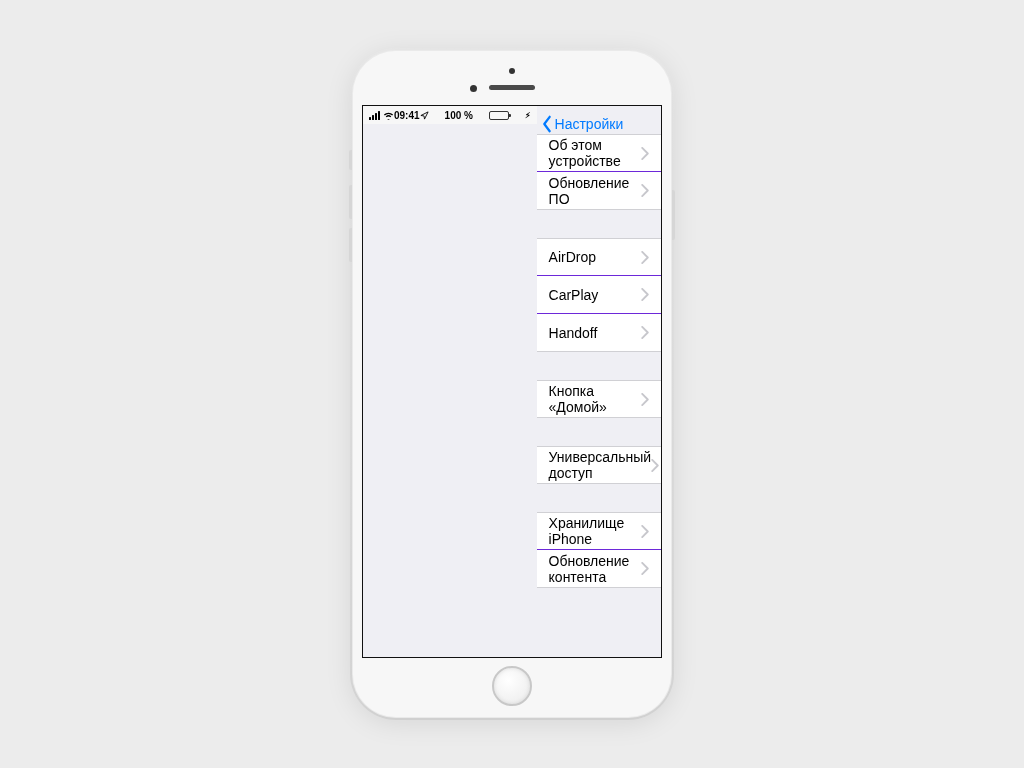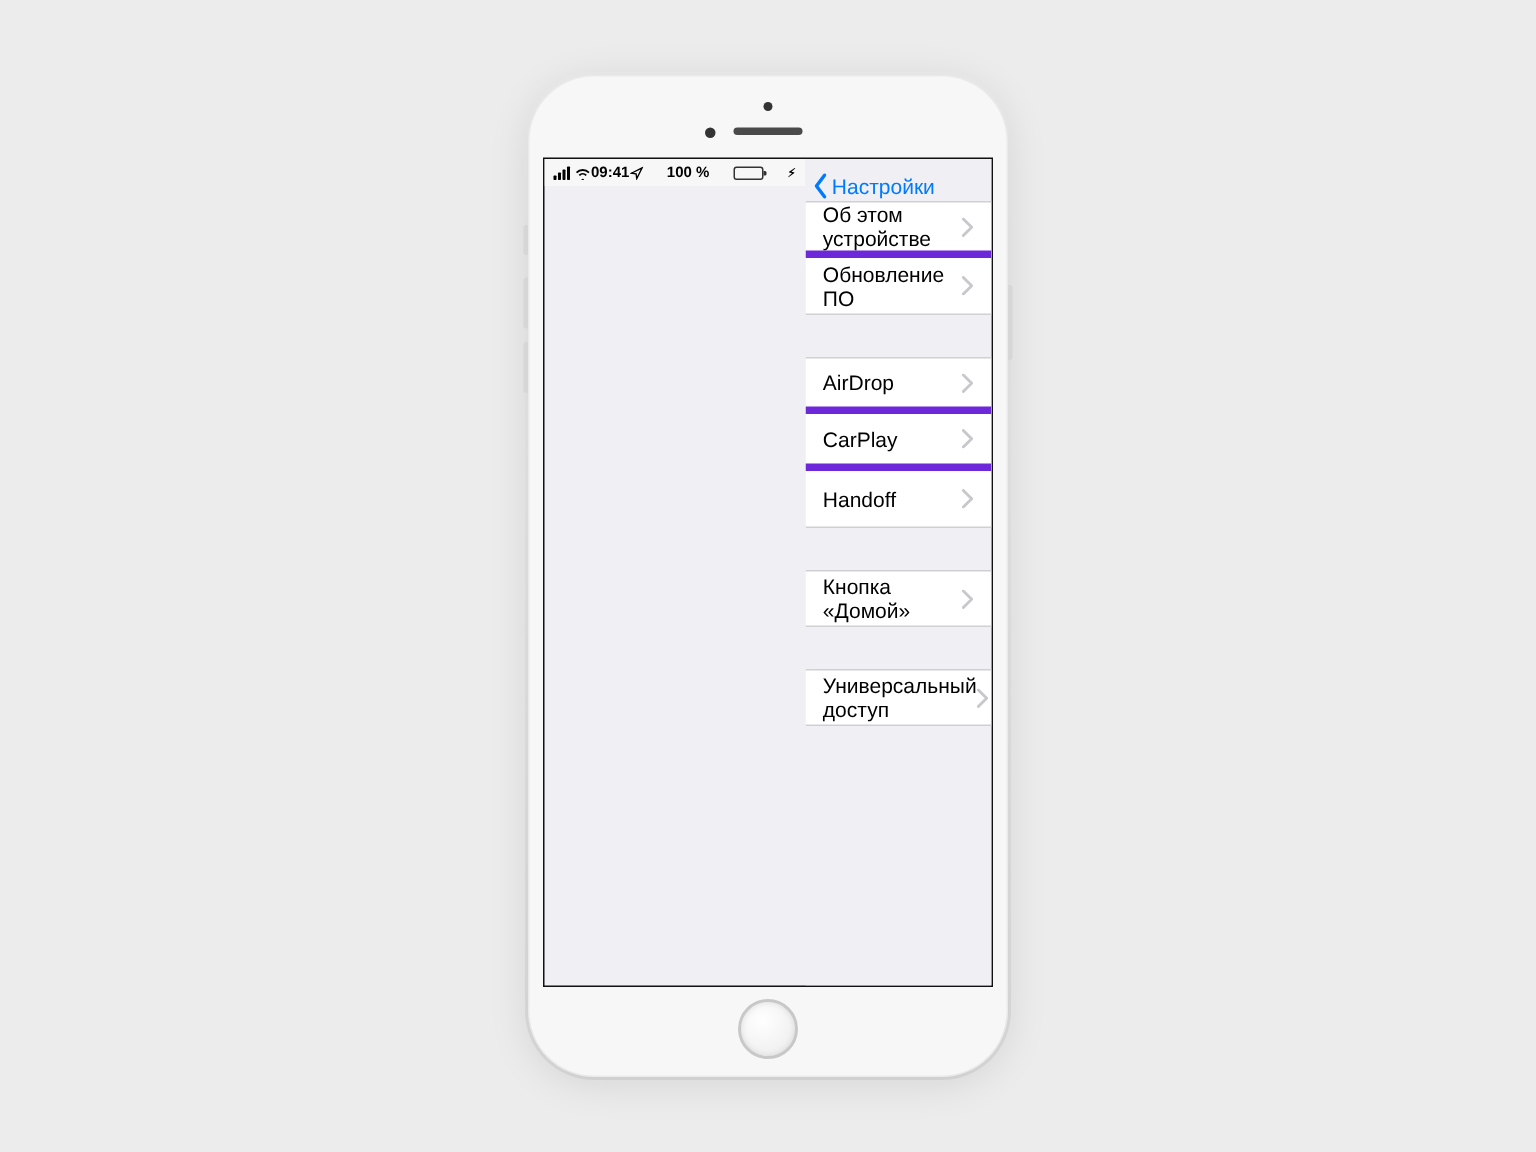--- a/index.html
+++ b/index.html
@@ -190,21 +190,21 @@
     .group-spacer-small {
       height: 28px;
     }
     .row {
       background: #fff;
       height: 38px;
       display: flex;
       align-items: center;
       justify-content: space-between;
       padding: 0 12px;
-      border-bottom: 5px solid #6d28d9;
+      border-bottom: 1px solid #6d28d9;
       cursor: pointer;
     }
     .row:first-child {
       border-top: 1px solid #d0d0d4;
     }
     .group .row:last-child {
       border-bottom: 1px solid #d0d0d4;
     }
     .row-label {
       font-size: 14px;
@@ -329,18 +329,36 @@
           <div class="row">
             <span class="row-label">Универсальный доступ</span>
             <span class="chevron-right">
               <svg viewBox="0 0 8 14">
                 <polyline points="1,1 7,7 1,13" fill="none" stroke="#c7c7cc" stroke-width="2" stroke-linecap="round" stroke-linejoin="round"></polyline>
               </svg>
             </span>
           </div>
         </div>
         <div class="group-spacer-small"></div>
+        <div class="group">
+          <div class="row">
+            <span class="row-label">Хранилище iPhone</span>
+            <span class="chevron-right">
+              <svg viewBox="0 0 8 14">
+                <polyline points="1,1 7,7 1,13" fill="none" stroke="#c7c7cc" stroke-width="2" stroke-linecap="round" stroke-linejoin="round"></polyline>
+              </svg>
+            </span>
+          </div>
+          <div class="row">
+            <span class="row-label">Обновление контента</span>
+            <span class="chevron-right">
+              <svg viewBox="0 0 8 14">
+                <polyline points="1,1 7,7 1,13" fill="none" stroke="#c7c7cc" stroke-width="2" stroke-linecap="round" stroke-linejoin="round"></polyline>
+              </svg>
+            </span>
+          </div>
+        </div>
       </div>
 
   </div>
 
   <div class="home-button"></div>
 </div>
 
 </body></html>

